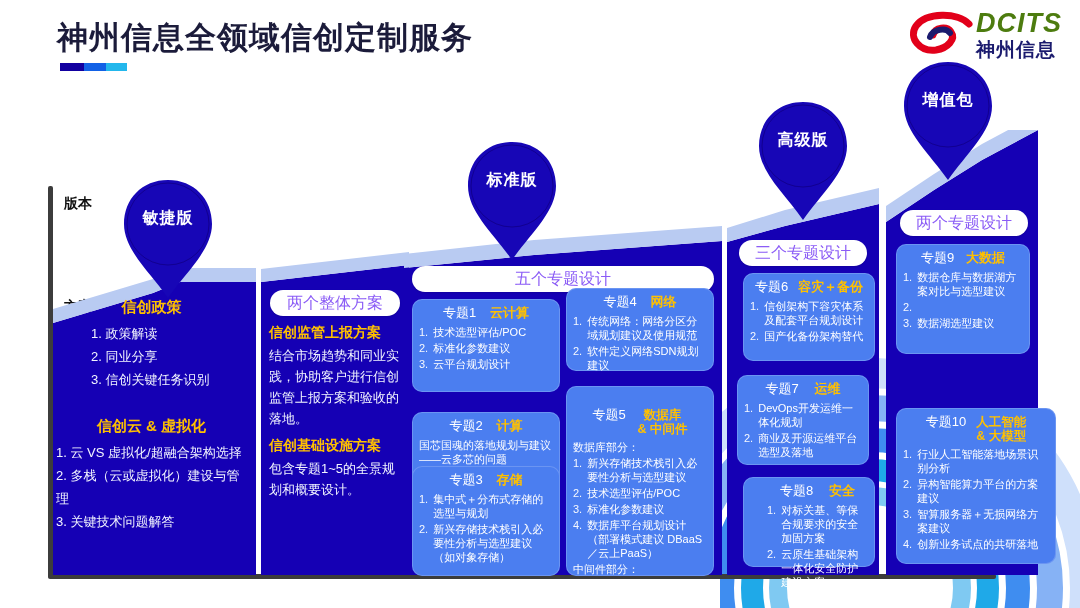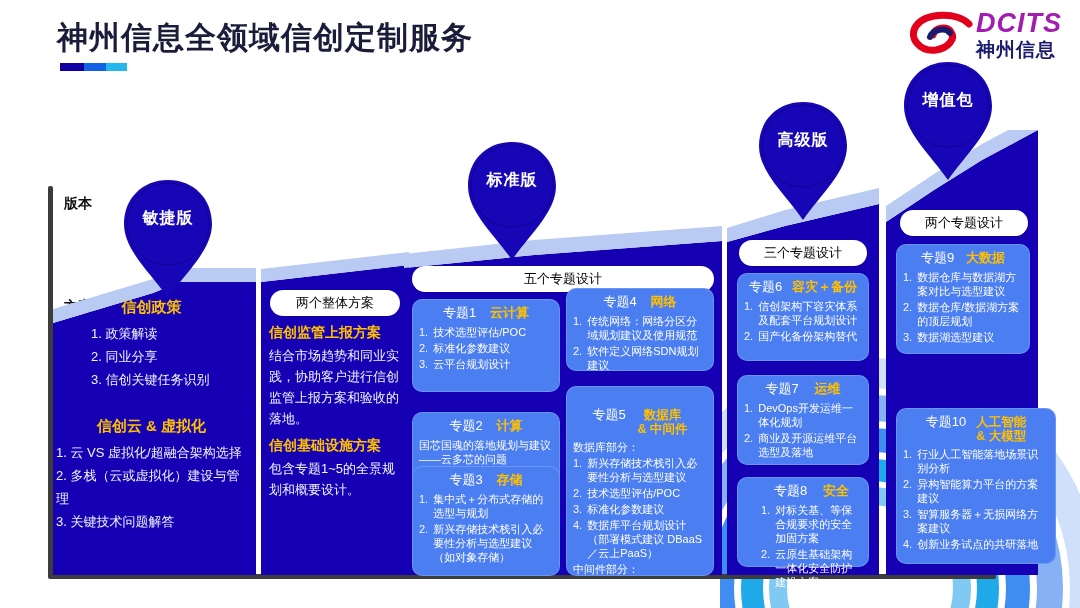--- a/index.html
+++ b/index.html
@@ -24,21 +24,21 @@
   }
   .title-underline{position:absolute;left:60px;top:63px;width:67px;height:8px;display:flex;}
   .title-underline i{display:block;height:100%;}
   .tu1{width:24px;background:#1200a0;}
   .tu2{width:22px;background:#1261e6;}
   .tu3{width:21px;background:#23b7ec;}
 
   
   .logo{position:absolute;right:14px;top:8px;width:160px;height:62px;}
   .logo-text{position:absolute;left:70px;top:2px;}
-  .logo-dcits{font-size:27px;font-weight:bold;font-style:italic;color:#a21caf;letter-spacing:1px;line-height:1;}
+  .logo-dcits{font-size:27px;font-weight:bold;font-style:italic;color:#4d7c0f;letter-spacing:1px;line-height:1;}
   .logo-cn{font-size:19px;font-weight:bold;color:#1b1b6e;letter-spacing:1px;line-height:1.15;margin-top:2px;}
 
   
   .axis-v{position:absolute;left:48px;top:186px;width:5px;height:392px;background:#3c3c3c;border-radius:2px;}
   .axis-h{position:absolute;left:48px;top:574px;width:948px;height:5px;background:#3c3c3c;border-radius:2px;}
   .axis-lbl{position:absolute;font-size:14px;font-weight:bold;color:#111;}
   .lbl-version{left:64px;top:195px;}
   .lbl-plan{left:64px;top:298px;}
 
   
@@ -48,21 +48,21 @@
   .pin{position:absolute;width:96px;height:122px;}
   .pin svg{display:block;}
   .pin .pin-label{
     position:absolute;left:0;top:30px;width:96px;text-align:center;
     color:#fff;font-size:16px;font-weight:bold;letter-spacing:1px;
   }
 
   
   .pill{
     position:absolute;background:#fff;border-radius:20px;
-    color:#000000;font-size:13px;text-align:left;
+    color:#8b5cf6;font-size:16px;text-align:left;
     display:flex;align-items:center;justify-content:center;
     box-shadow:0 1px 2px rgba(0,0,0,.12);
   }
 
   
   .card{
     position:absolute;background:#4b7ef0;border-radius:10px;
     color:#ffffff;box-sizing:border-box;padding:5px 7px 6px 7px;
     box-shadow:inset 0 0 0 1px rgba(255,255,255,.18);
   }
@@ -296,21 +296,21 @@
     <svg width="96" height="122" viewBox="0 0 96 122">
       <path d="M48 2 C22 2 4 21 4 46 C4 72 30 94 48 120 C66 94 92 72 92 46 C92 21 74 2 48 2 Z" fill="#1706b6"></path>
       <ellipse cx="48" cy="46" rx="41" ry="41" fill="#1706b6" stroke="#120090" stroke-width="1"></ellipse>
     </svg>
     <div class="pin-label">高级版</div>
   </div>
 
   <div class="col" style="left:727px;top:210px;width:152px;">
     <div class="pill" style="left:12px;top:30px;width:128px;height:26px;">三个专题设计</div>
 
-    <div class="card" style="left:10px;top:63px;width:132px;height:88px;">
+    <div class="card" style="left:16px;top:63px;width:132px;height:88px;">
       <div class="card-head" style="gap:10px;">
         <span class="card-no">专题6</span>
         <span class="card-topic">容灾＋备份</span>
       </div>
       <ol class="items">
         <li>
             <span class="n">1.</span>
             <span class="t">信创架构下容灾体系及配套平台规划设计</span>
           </li>
         <li>
@@ -330,21 +330,21 @@
             <span class="n">1.</span>
             <span class="t">DevOps开发运维一体化规划</span>
           </li>
         <li>
             <span class="n">2.</span>
             <span class="t">商业及开源运维平台选型及落地</span>
           </li>
       </ol>
     </div>
 
-    <div class="card" style="left:10px;top:267px;width:132px;height:90px;padding-left:24px;">
+    <div class="card" style="left:16px;top:267px;width:132px;height:90px;padding-left:24px;">
       <div class="card-head" style="gap:16px;">
         <span class="card-no">专题8</span>
         <span class="card-topic">安全</span>
       </div>
       <ol class="items">
         <li>
             <span class="n">1.</span>
             <span class="t">对标关基、等保合规要求的安全加固方案</span>
           </li>
         <li>
@@ -376,21 +376,20 @@
         <span class="card-no">专题9</span>
         <span class="card-topic">大数据</span>
       </div>
       <ol class="items">
         <li>
             <span class="n">1.</span>
             <span class="t">数据仓库与数据湖方案对比与选型建议</span>
           </li>
         <li>
             <span class="n">2.</span>
-            <span class="t">数据仓库/数据湖方案的顶层规划</span>
           </li>
         <li>
             <span class="n">3.</span>
             <span class="t">数据湖选型建议</span>
           </li>
       </ol>
     </div>
 
     <div class="card" style="left:10px;top:248px;width:160px;height:156px;">
       <div class="card-head" style="gap:10px;">

